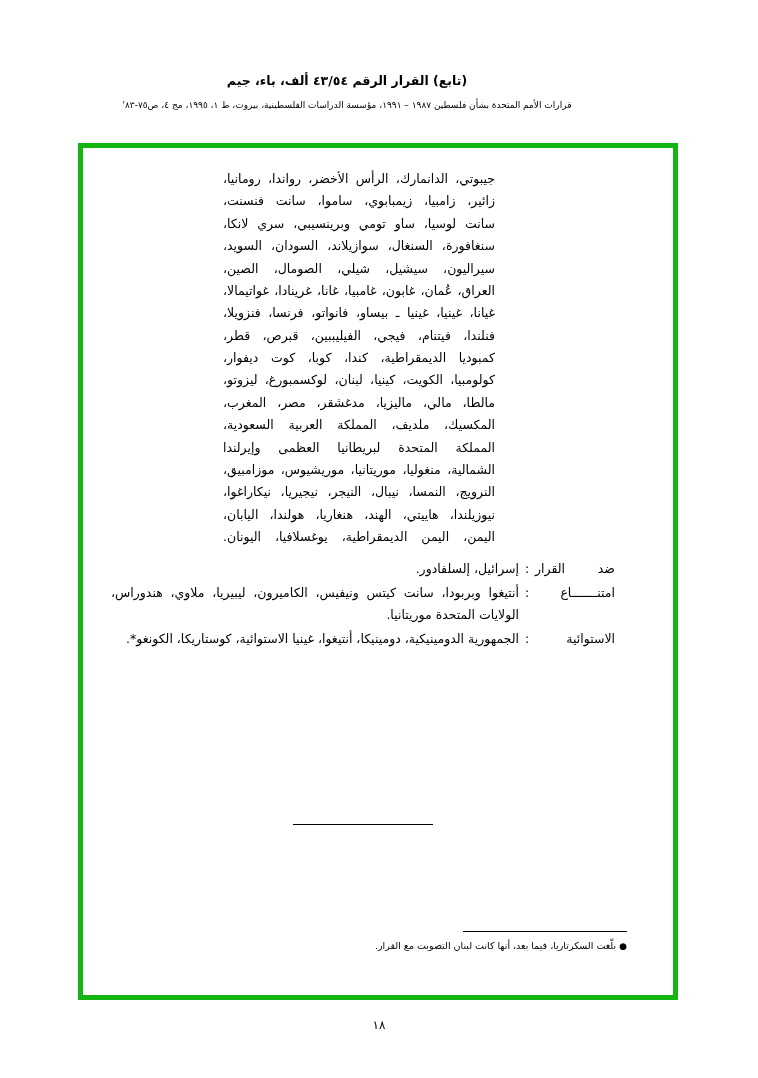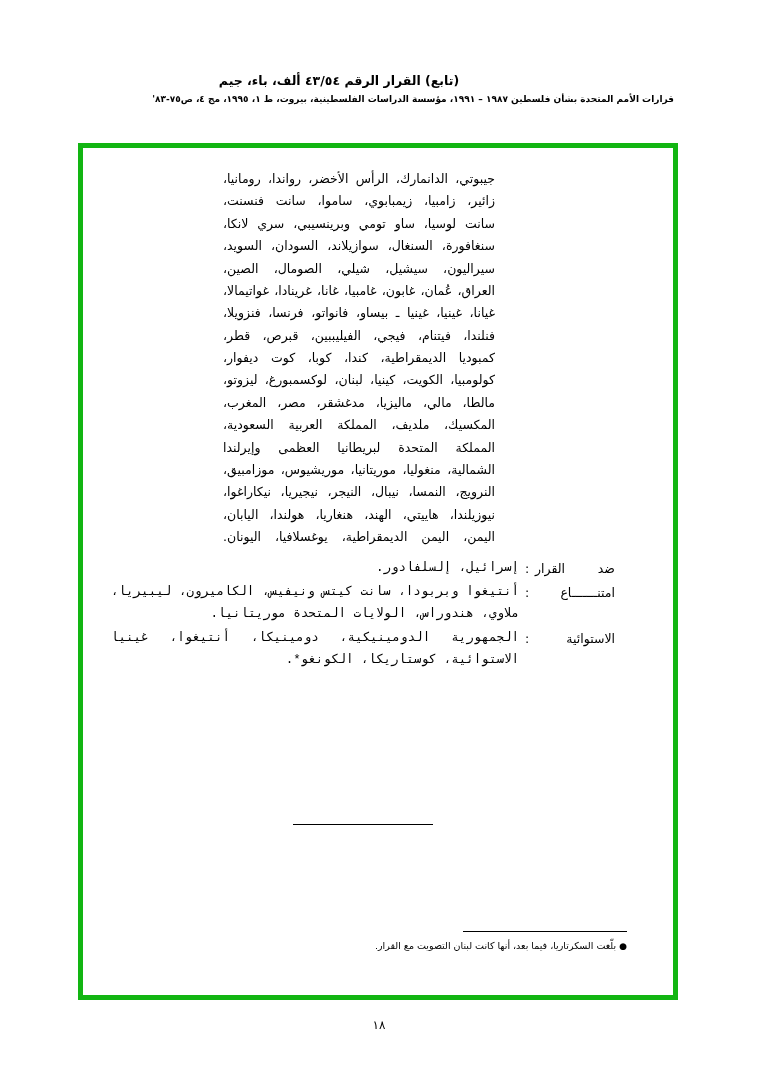--- a/index.html
+++ b/index.html
@@ -17,38 +17,37 @@
   .page {
     position: absolute;
     inset: 0;
     width: 758px;
     height: 1078px;
     background: #ffffff;
   }
   .header-block {
     position: absolute;
     top: 72px;
-    left: 4px;
+    left: 12px;
     width: 670px;
     text-align: center;
   }
   .doc-title {
     font-size: 12.5px;
     font-weight: bold;
     letter-spacing: 0px;
     direction: rtl;
     line-height: 1.4;
   }
   .doc-subtitle {
-    margin-top: 3px;
+    margin-top: 9px;
     font-size: 9px;
-    font-weight: bold;
+    font-weight: normal;
     direction: rtl;
     line-height: 1.4;
-    text-align: right;
   }
   .frame {
     position: absolute;
     top: 143px;
     left: 78px;
     width: 600px;
     height: 857px;
     border: 5px solid #12b512;
     box-sizing: border-box;
     background: #ffffff;
@@ -96,21 +95,20 @@
   }
   .vote-colon {
     flex: 0 0 auto;
     width: 16px;
     text-align: center;
   }
   .vote-value {
     flex: 1 1 auto;
     text-align: justify;
     direction: rtl;
-    font-family: Liberation Mono, monospace;
   }
   .separator-mid {
     position: absolute;
     top: 662px;
     left: 0;
     width: 100%;
     text-align: center;
   }
   .separator-mid .line {
     display: inline-block;

